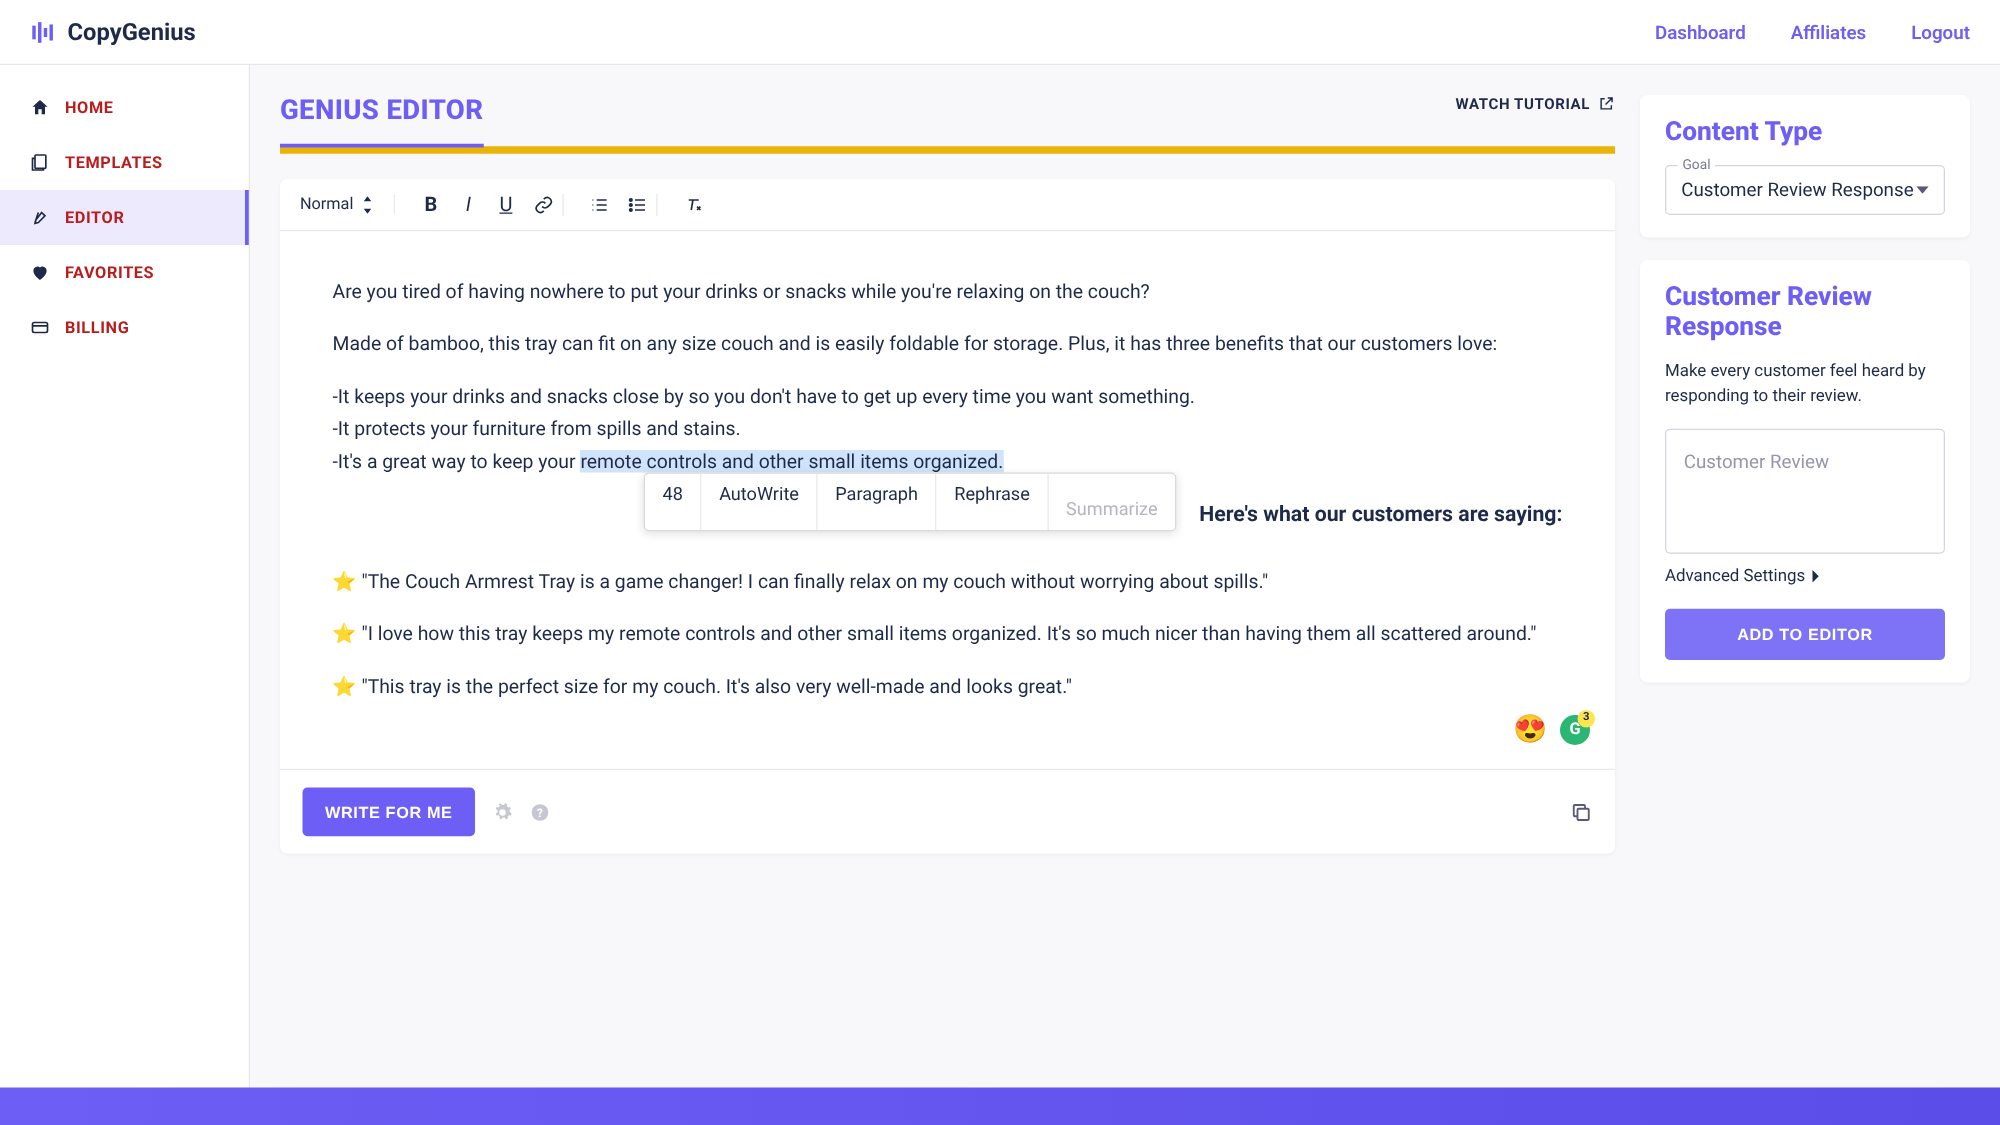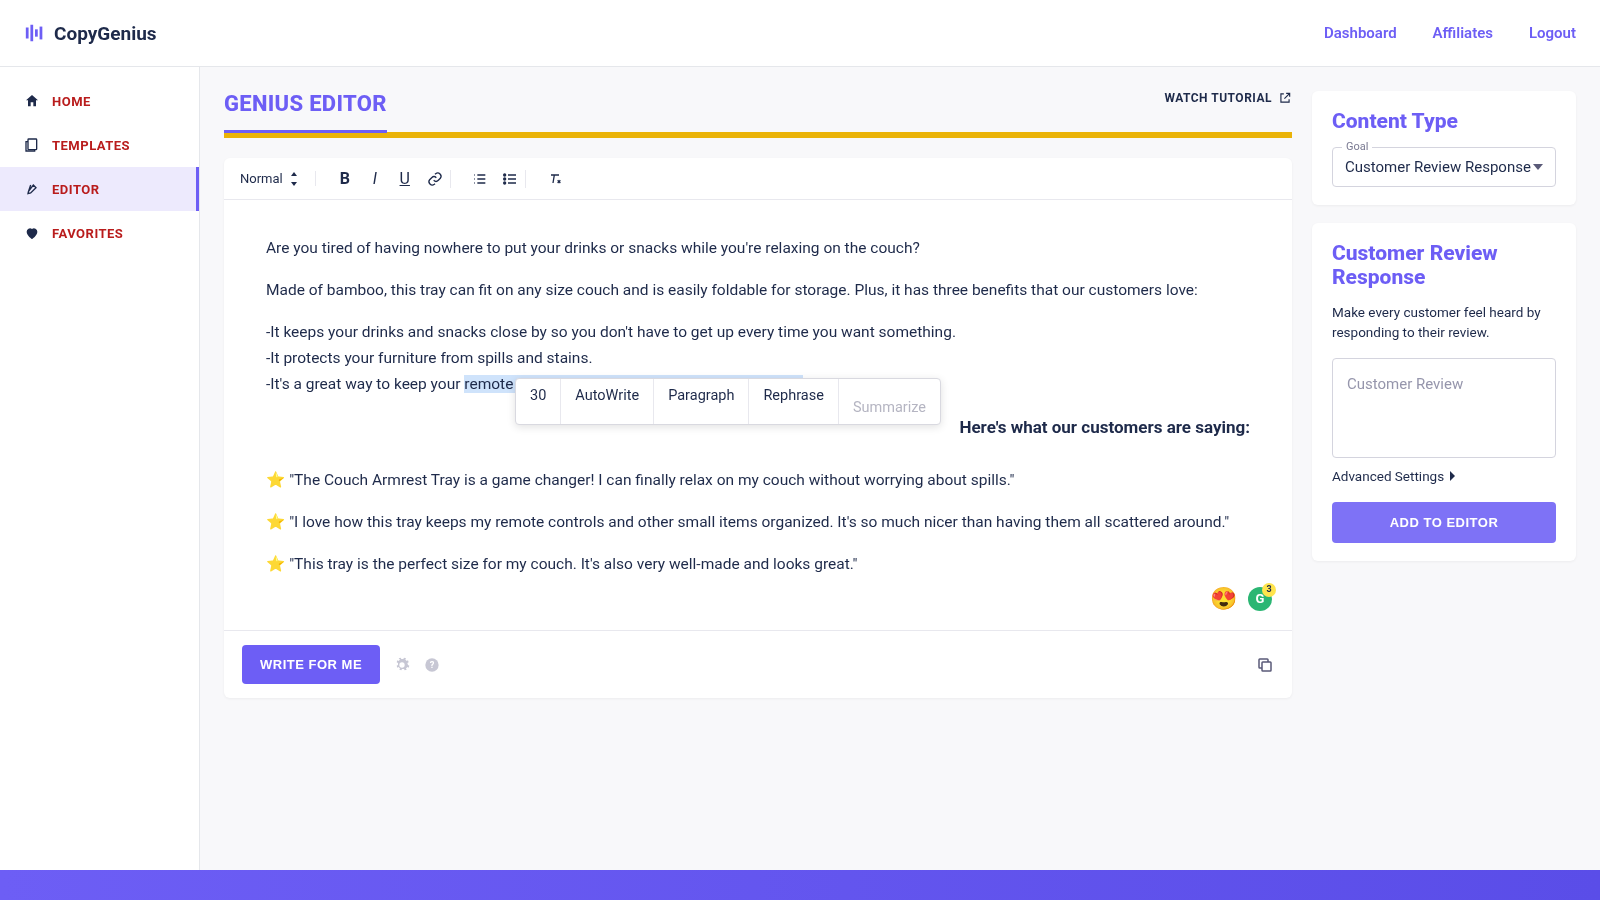--- a/index.html
+++ b/index.html
@@ -1,18 +1,18 @@
 <!DOCTYPE html>
 <html><head>
 <meta charset="utf-8">
 <style>
 * { margin: 0; padding: 0; box-sizing: border-box; }
 body { font-family: -apple-system, BlinkMacSystemFont, 'Segoe UI', Roboto, sans-serif; background: #fff; width: 1600px; height: 900px; overflow: hidden; }
 
-.header { height: 67px; border-bottom: 1px solid #e5e7eb; display: flex; align-items: center; padding: 0 24px; justify-content: space-between; }
+.header { height: 52px; border-bottom: 1px solid #e5e7eb; display: flex; align-items: center; padding: 0 24px; justify-content: space-between; }
 .logo { display: flex; align-items: center; gap: 8px; font-weight: 700; font-size: 19px; color: #1e2a4a; }
 .logo-icon { color: #6d5ef5; font-size: 22px; }
 .header-nav { display: flex; gap: 36px; }
 .header-nav a { color: #6d5ef5; text-decoration: none; font-weight: 600; font-size: 15px; }
 
 .body-wrap { display: flex; height: calc(100% - 52px); }
 .sidebar { width: 200px; border-right: 1px solid #e5e7eb; padding-top: 12px; }
 .sidebar-item { display: flex; align-items: center; gap: 12px; padding: 14px 24px; font-weight: 700; font-size: 13px; letter-spacing: .5px; color: #b91c1c; cursor: pointer; }
 .sidebar-item.active { background: #edeafd; border-right: 3px solid #6d5ef5; }
 
@@ -105,20 +105,27 @@
       <svg width="16" height="16" viewBox="0 0 24 24" fill="none" stroke="#1e2a4a" stroke-width="2">
           <path d="M6 18l4-12 M14 6l4 4-8 8-4 1 1-4z"></path>
         </svg>
       <span>EDITOR</span>
     </div>
     <div class="sidebar-item">
       <svg width="16" height="16" viewBox="0 0 24 24" fill="#1e2a4a">
           <path d="M12 21s-8-5-8-11a5 5 0 0 1 8-4 5 5 0 0 1 8 4c0 6-8 11-8 11z"></path>
         </svg>
       <span>FAVORITES</span>
+    </div>
+    <div class="sidebar-item">
+      <svg width="16" height="16" viewBox="0 0 24 24" fill="none" stroke="#1e2a4a" stroke-width="2">
+          <rect x="3" y="6" width="18" height="12" rx="2"></rect>
+          <path d="M3 10h18"></path>
+        </svg>
+      <span>BILLING</span>
     </div>
   </div>
 
   <div class="main">
     <div class="main-col">
       <div class="page-head">
         <div class="page-title">GENIUS EDITOR</div>
         <div class="watch-link">
           <span>WATCH TUTORIAL</span>
           <svg width="14" height="14" viewBox="0 0 24 24" fill="none" stroke="#1e2a4a" stroke-width="2">
@@ -239,20 +246,20 @@
               <path d="M2 0l5 5-5 5z"></path>
             </svg>
         </div>
         <button class="btn-wide">ADD TO EDITOR</button>
       </div>
     </div>
   </div>
 </div>
 
 <div class="float-menu">
-  <div class="fm-item">30</div>
+  <div class="fm-item">48</div>
   <div class="fm-item">AutoWrite</div>
   <div class="fm-item">Paragraph</div>
   <div class="fm-item">Rephrase</div>
   <div class="fm-item">Summarize</div>
 </div>
 
 <div class="footer-bar"></div>
 
 </body></html>

